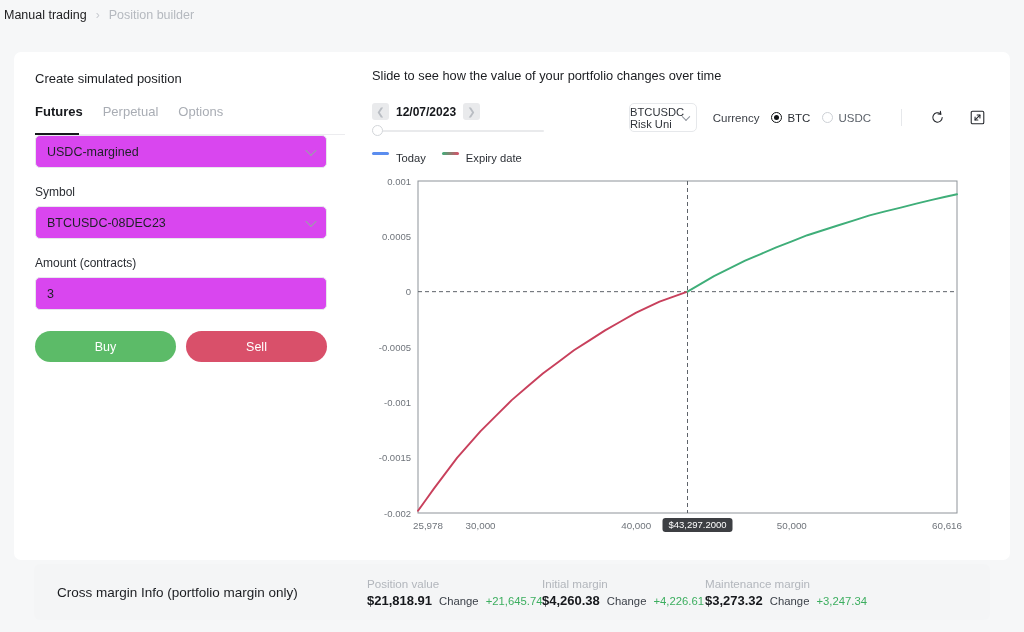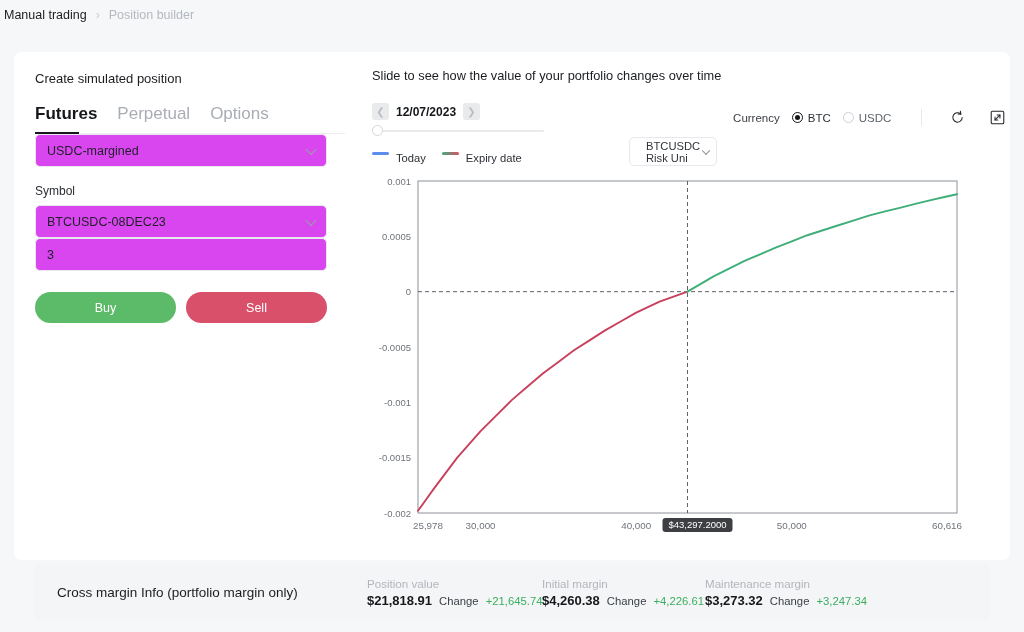--- a/index.html
+++ b/index.html
@@ -34,21 +34,21 @@
 
   
   .form-col {
     position: absolute;
     left: 21px; top: 19px;
     width: 310px;
   }
   .panel-title { font-size: 13px; color: #1b1d21; margin-bottom: 18px; }
 
   .tabs { display: flex; gap: 20px; border-bottom: 1px solid #ececef; position: relative; }
-  .tab { font-size: 17px; color: #a9adb4; padding-bottom: 9px; cursor: pointer; }
+  .tab { font-size: 13px; color: #a9adb4; padding-bottom: 15px; cursor: pointer; }
   .tab.active { color: #16181c; font-weight: 600; }
   .tab.active::after {
     content: ""; position: absolute; left: 0; bottom: -1px;
     width: 44px; height: 2px; background: #16181c;
   }
 
   .field-label { font-size: 12px; color: #2a2d33; margin: 17px 0 7px; font-weight: 500; }
   .select, .input {
     width: 292px; height: 33px;
     border: 1px solid #e6e8eb; border-radius: 5px;
@@ -101,24 +101,23 @@
   .slider-thumb {
     position: absolute; left: 0; top: 1px;
     width: 11px; height: 11px; border-radius: 50%;
     background: #fff; border: 1.4px solid #d3d6da; cursor: pointer;
   }
 
   .risk-select {
     margin-left: 85px;
     width: 110px; height: 29px;
     border: 1px solid #e6e8eb; border-radius: 5px;
-    display: flex; align-items: center; padding: 0 16px;
+    display: flex; align-items: center; padding: 0 0;
     font-size: 11.2px; color: #30343a;
     position: relative;
-    margin-top: 34px;
   }
   .risk-select .caret-s {
     position: absolute; right: 7px; top: 50%;
     width: 6px; height: 6px;
     border-right: 1.2px solid #8e949c; border-bottom: 1.2px solid #8e949c;
     transform: translateY(-70%) rotate(45deg);
   }
 
   .currency-group { display: flex; align-items: center; gap: 12px; margin-left: 16px; height: 29px; }
   .currency-label { font-size: 11.5px; color: #3a3e45; }
@@ -188,20 +187,21 @@
       <span>USDC-margined</span>
       <span class="caret"></span>
     </div>
 
     <div class="field-label">Symbol</div>
     <div class="select">
       <span>BTCUSDC-08DEC23</span>
       <span class="caret"></span>
     </div>
 
+    <div class="field-label">Amount (contracts)</div>
     <div class="input">
       <span>3</span>
     </div>
 
     <div class="btn-row">
       <button class="btn btn-buy">Buy</button>
       <button class="btn btn-sell">Sell</button>
     </div>
   </div>
 

